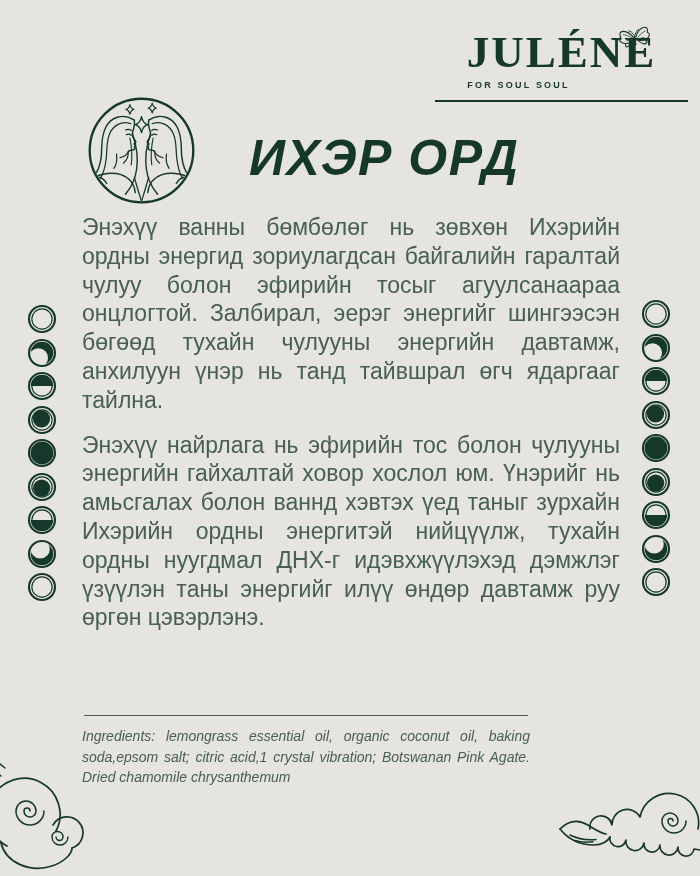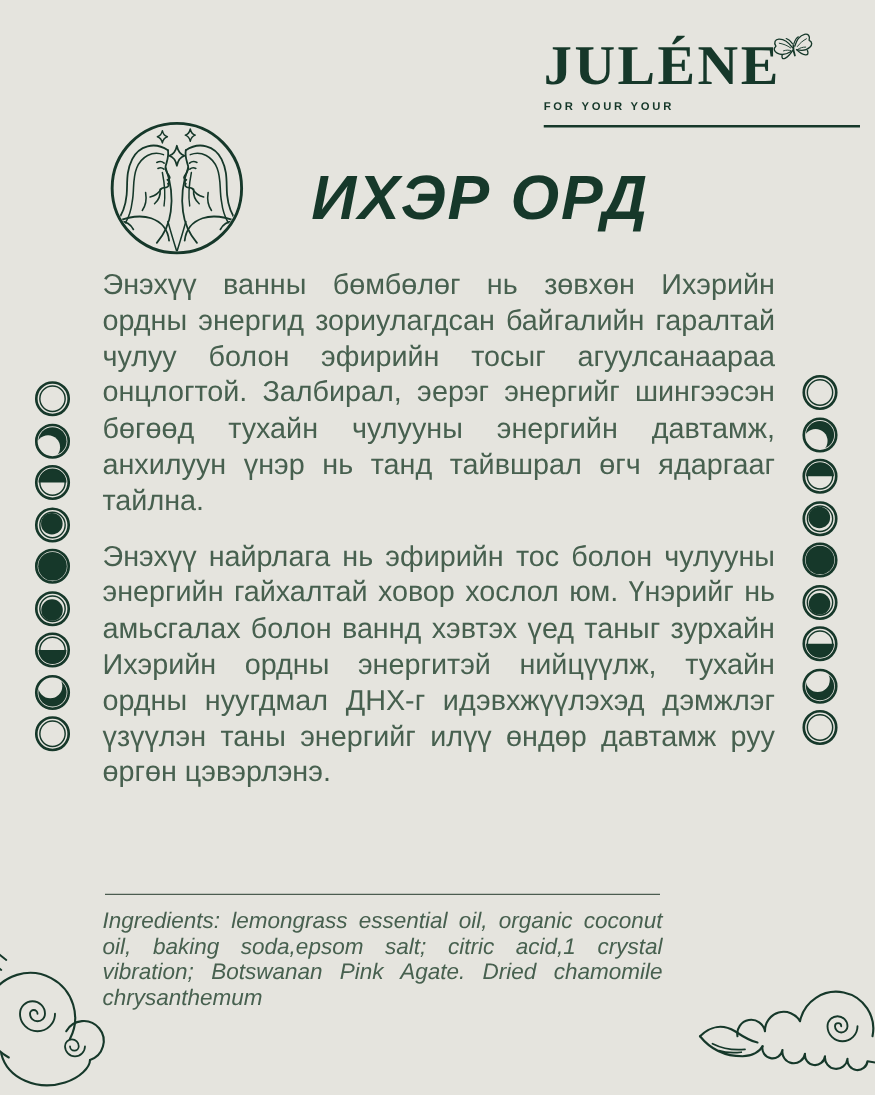--- a/index.html
+++ b/index.html
@@ -10,21 +10,21 @@
   }
   html,body{margin:0;padding:0;background:#cfcfc9;}
   #canvas{
     position:relative;width:700px;height:876px;margin:0 auto;
     background:var(--background);
     font-family:"Liberation Sans",sans-serif;
     color:var(--brand-green);
     overflow:hidden;
   }
   
-  .logo-block{position:absolute;left:435px;top:27px;width:253px;text-align:left;}
+  .logo-block{position:absolute;left:435px;top:27px;width:253px;text-align:center;}
   .brand-name{
     font-family:"Liberation Serif",serif;font-size:45px;line-height:1.15;
     letter-spacing:2px;color:var(--brand-green);font-weight:600;white-space:nowrap;
   }
   .brand-tagline{
     font-size:9px;font-weight:bold;letter-spacing:2.2px;margin-top:1px;
     padding-right:86px;color:var(--brand-green);white-space:nowrap;
   }
   .logo-rule{position:absolute;left:435px;top:100px;width:253px;border-top:2px solid var(--brand-green);}
   .butterfly{position:absolute;left:615px;top:22px;width:40px;height:34px;}
@@ -43,37 +43,37 @@
   
   .moon-col{position:absolute;display:flex;flex-direction:column;gap:1.5px;color:var(--brand-green);}
   .moon-col.left{left:26px;top:303px;}
   .moon-col.right{left:640px;top:298px;}
   .moon{width:32px;height:32px;}
   .moon svg{width:32px;height:32px;display:block;}
   
   .divider{position:absolute;left:84px;top:715px;width:444px;border-top:1.5px solid var(--line-green);}
   .ingredients{
     position:absolute;left:82px;top:726px;width:448px;
-    font-size:18px;font-style:italic;line-height:20.5px;text-align:justify;
+    font-size:14px;font-style:italic;line-height:20.5px;text-align:justify;
     color:var(--body-green);
   }
   
   .cloud{position:absolute;color:var(--brand-green);}
   .cloud.left{left:-14px;top:751px;width:154px;height:130px;}
   .cloud.right{left:556px;top:777px;width:152px;height:100px;}
   svg .ln{fill:none;stroke:currentColor;stroke-linecap:round;stroke-linejoin:round;}
 </style>
 </head>
 <body>
 
 <div id="canvas">
 
   <div class="logo-block">
     <div class="brand-name">JULÉNE</div>
-    <div class="brand-tagline">FOR YOUR YOUR</div>
+    <div class="brand-tagline">FOR SOUL SOUL</div>
   </div>
   <svg class="butterfly" viewBox="0 0 40 34">
     <g transform="rotate(-8 20 16)">
       <path class="ln" stroke-width="1.1" d="M19 16 C13 5 3 6 6 13 C1 16 8 23 17 19"></path>
       <path class="ln" stroke-width="1.1" d="M21 15 C26 4 36 5 33 12 C38 15 31 22 22 18"></path>
       <path class="ln" stroke-width="1.1" d="M19 18 C14 24 8 26 10 20.5"></path>
       <path class="ln" stroke-width="1.1" d="M22 18 C26.5 24 32 25 30.5 20"></path>
       <path class="ln" stroke-width="1.4" d="M20 14 C19.3 17 19.3 19.5 20 22.5"></path>
       <path class="ln" stroke-width="0.9" d="M19.5 13 C18 10 16.5 8.6 15 8"></path>
       <path class="ln" stroke-width="0.9" d="M20.5 13 C22 10 23.2 8.6 24.8 8"></path>

